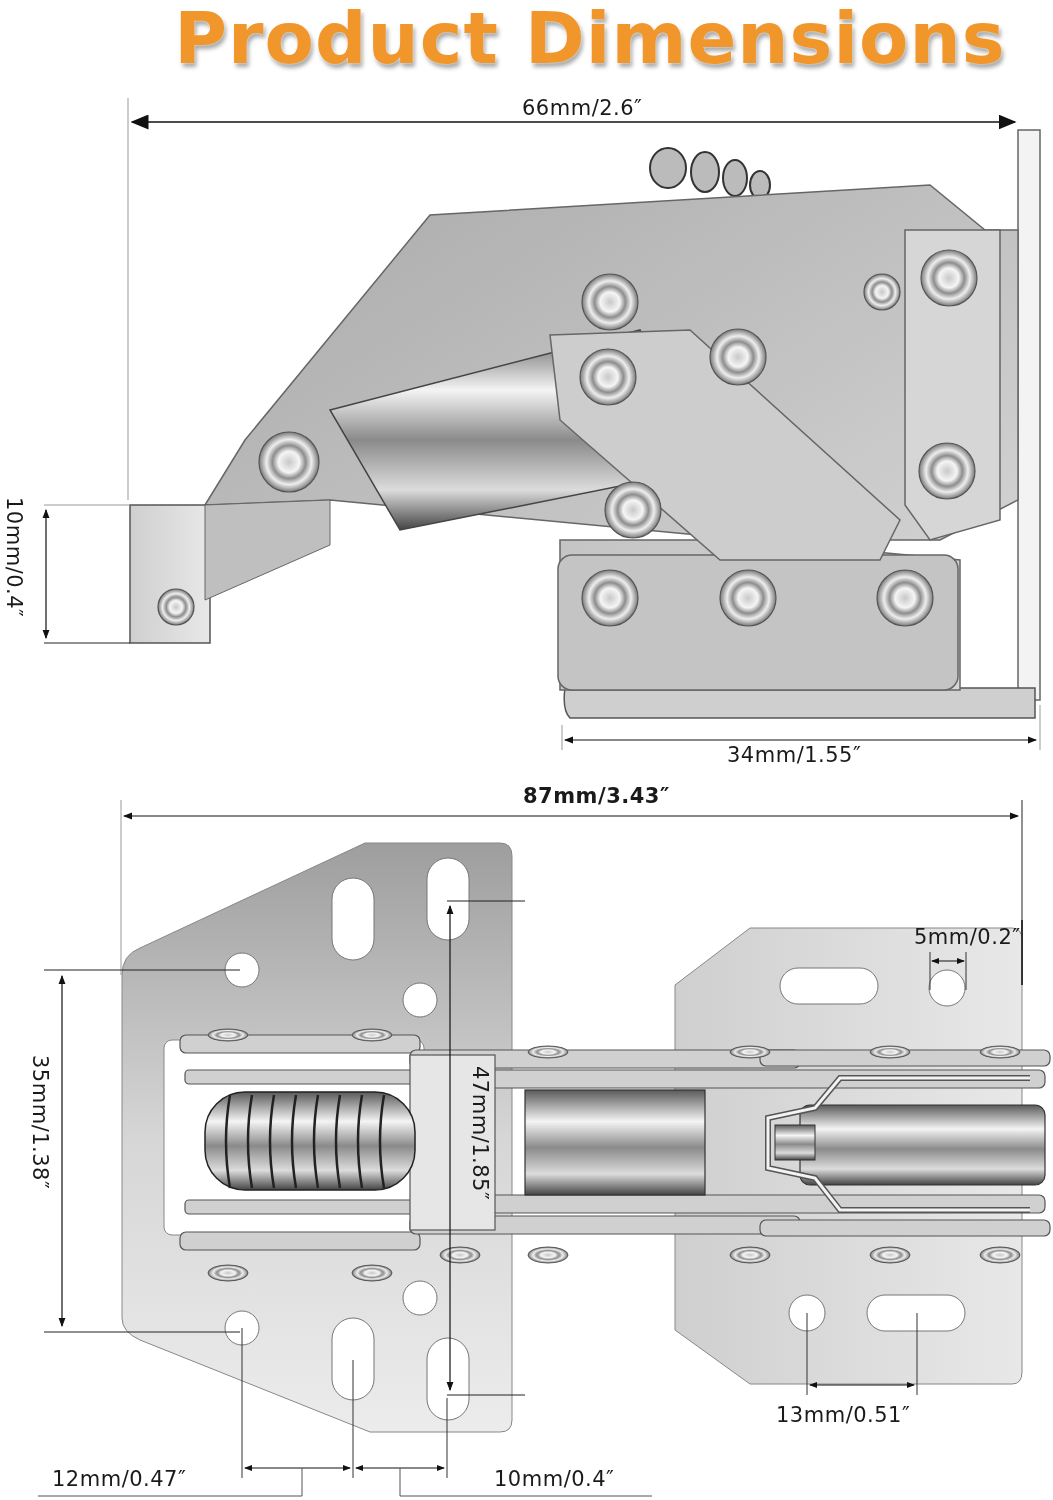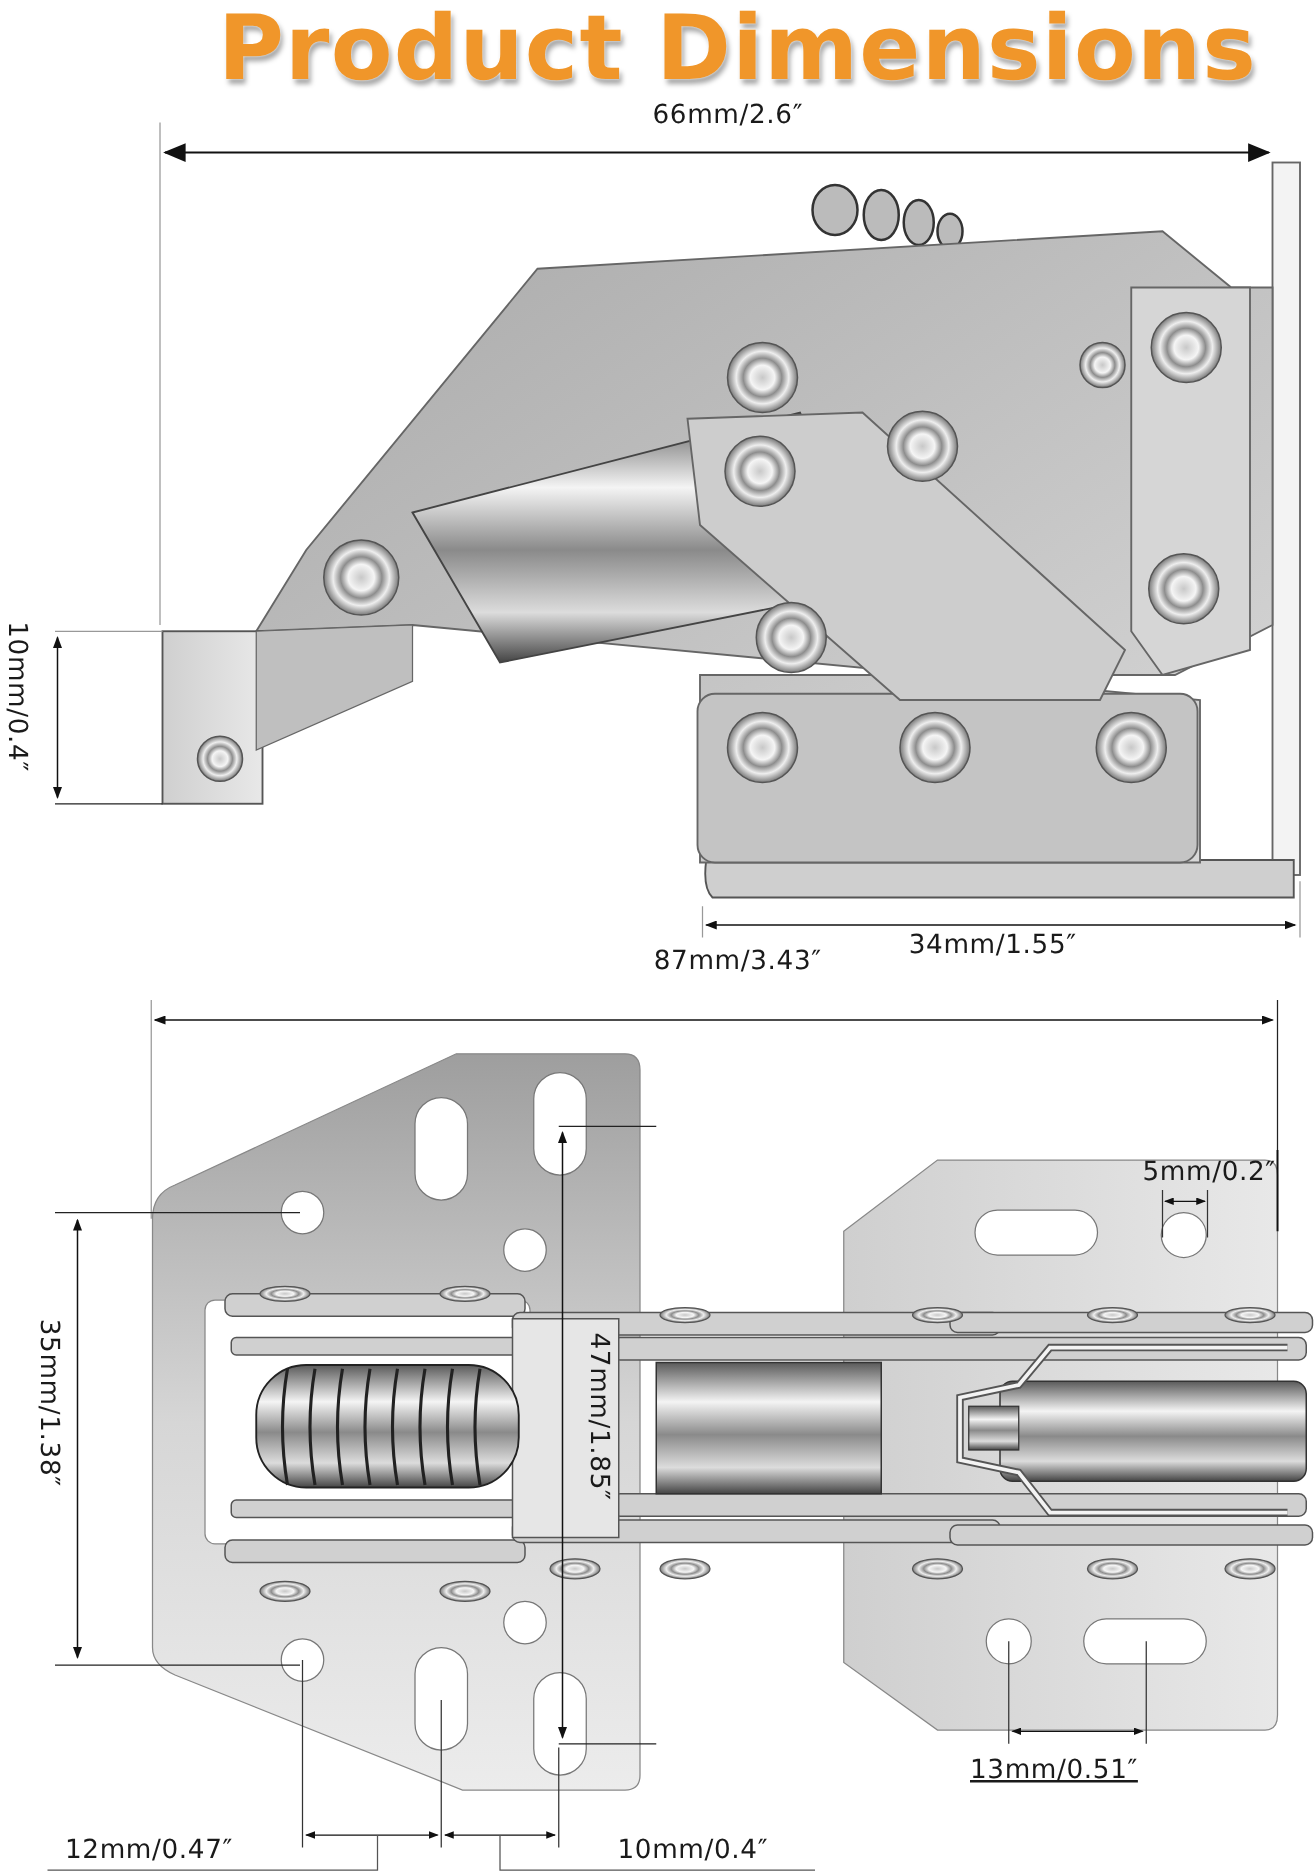--- a/index.html
+++ b/index.html
@@ -213,23 +213,23 @@
     <line x1="242" y1="1328" x2="242" y2="1478" stroke="#333" stroke-width="1"></line>
     <line x1="353" y1="1360" x2="353" y2="1478" stroke="#333" stroke-width="1"></line>
     <line x1="447" y1="1398" x2="447" y2="1478" stroke="#333" stroke-width="1"></line>
     <line x1="245" y1="1468" x2="350" y2="1468" stroke="#111" stroke-width="1" marker-start="url(#aSs)" marker-end="url(#aS)"></line>
     <line x1="356" y1="1468" x2="444" y2="1468" stroke="#111" stroke-width="1" marker-start="url(#aSs)" marker-end="url(#aS)"></line>
     <polyline points="38,1496 302,1496 302,1468" fill="none" stroke="#555" stroke-width="1"></polyline>
     <polyline points="400,1468 400,1496 652,1496" fill="none" stroke="#555" stroke-width="1"></polyline>
   </g>
 </svg>
 
-<div class="dim" style="left:522px;top:79px;">66mm/2.6″</div>
+<div class="dim" style="left:522px;top:96px;">66mm/2.6″</div>
 <div class="dim vert" style="left:26px;top:497px;">10mm/0.4″</div>
 <div class="dim" style="left:727px;top:743px;">34mm/1.55″</div>
 
-<div class="dim" style="left:523px;top:756px;">87mm/3.43″</div>
+<div class="dim" style="left:523px;top:784px;font-weight:bold;">87mm/3.43″</div>
 <div class="dim vert" style="left:52px;top:1055px;">35mm/1.38″</div>
 <div class="dim vert" style="left:492px;top:1066px;">47mm/1.85″</div>
 <div class="dim" style="left:914px;top:925px;">5mm/0.2″</div>
-<div class="dim" style="left:776px;top:1403px;text-decoration:underline;">13mm/0.51″</div>
+<div class="dim" style="left:776px;top:1403px;">13mm/0.51″</div>
 <div class="dim" style="left:52px;top:1467px;">12mm/0.47″</div>
 <div class="dim" style="left:494px;top:1467px;">10mm/0.4″</div>
 
 </body></html>

